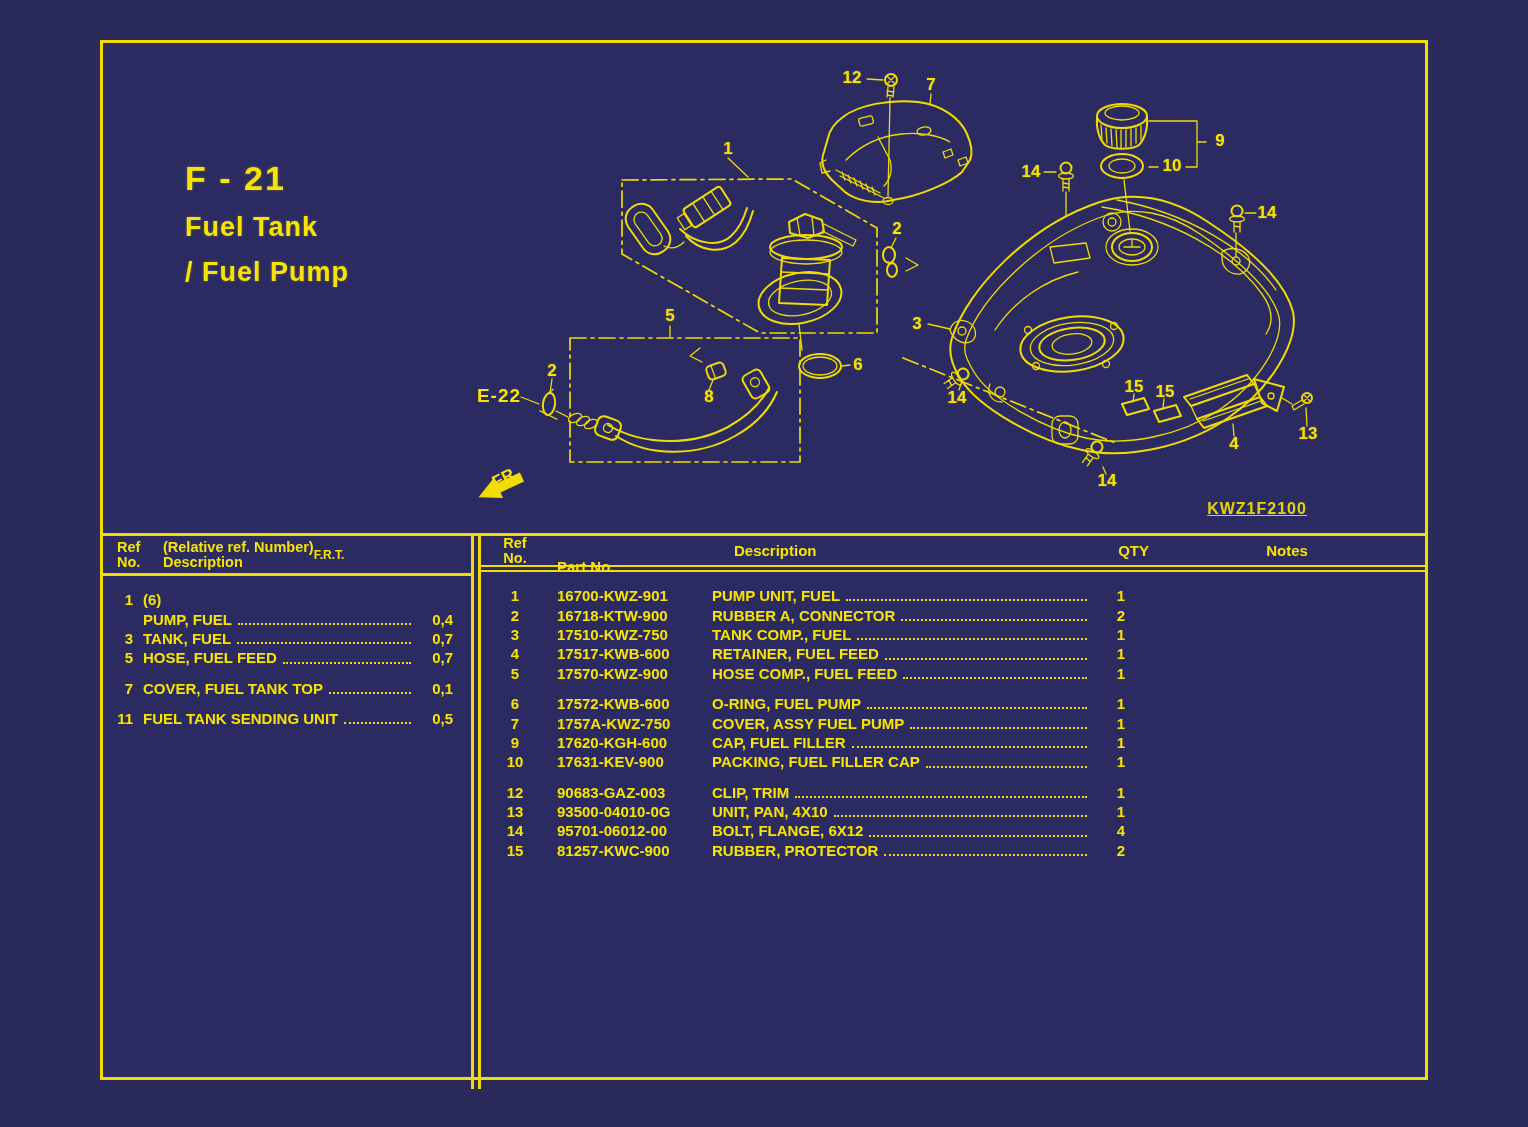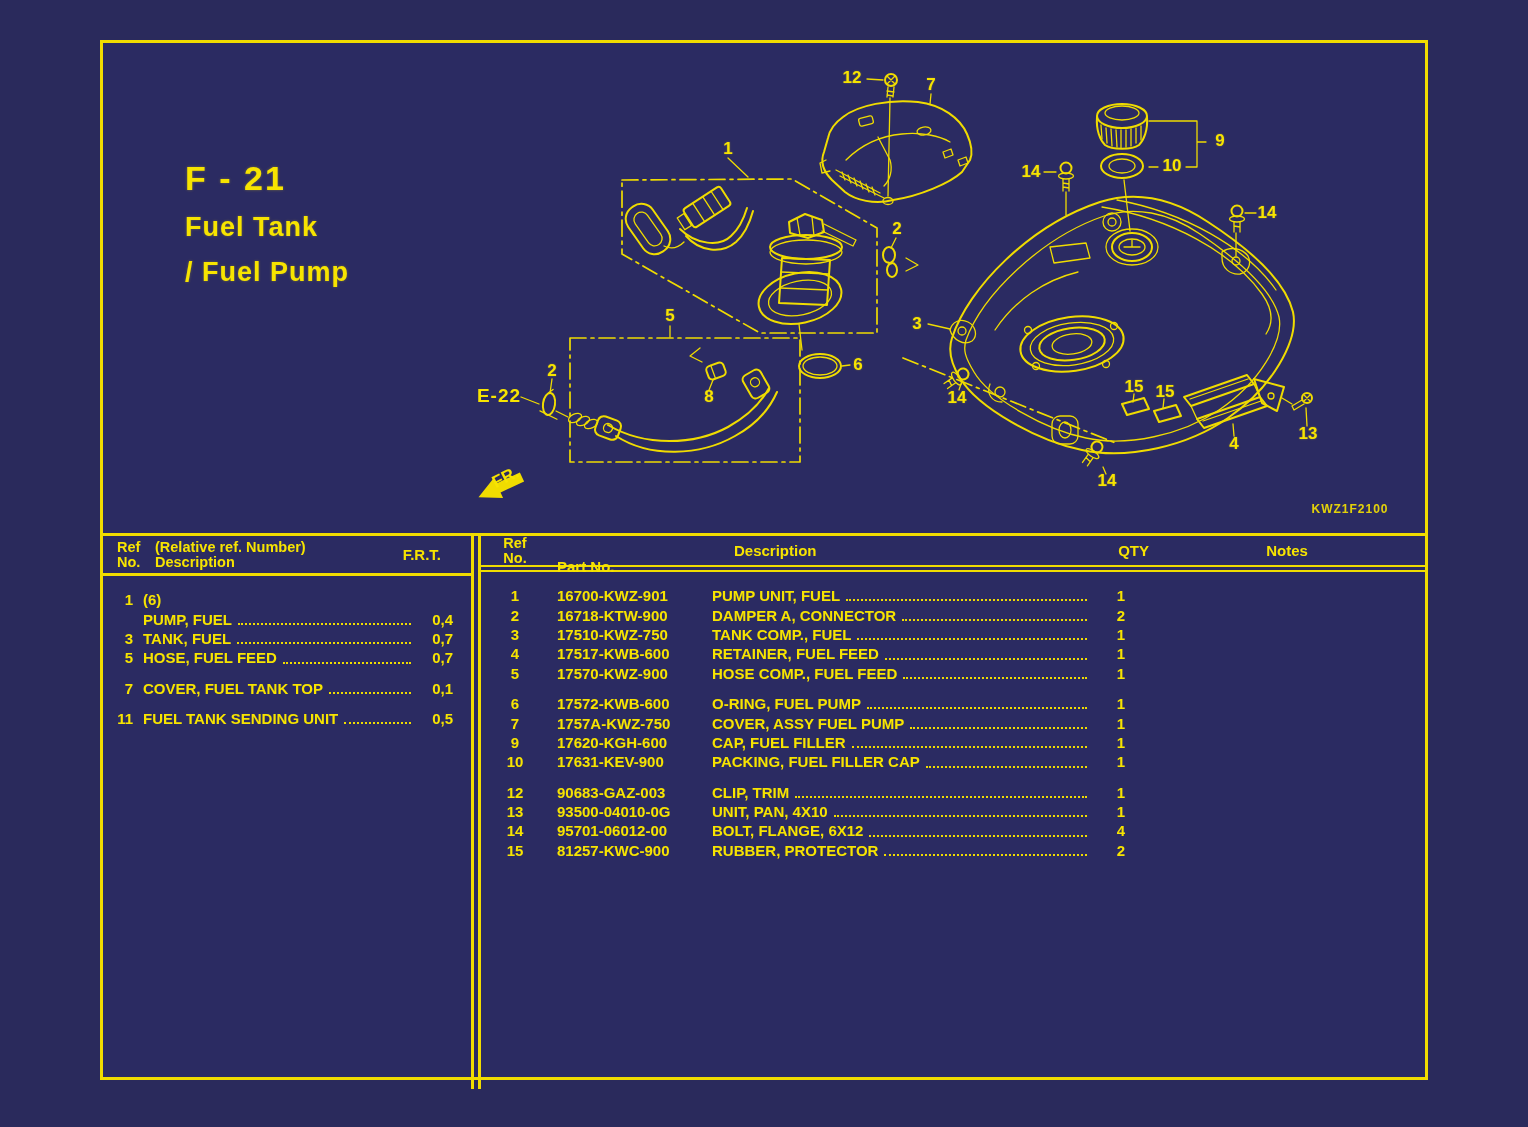--- a/index.html
+++ b/index.html
@@ -22,33 +22,33 @@
   svg .thin{stroke-width:1.3;}
   svg .dashdot{stroke-dasharray:16 5 3 5; stroke-width:1.7;}
   svg .solidfill{fill:var(--yl); stroke:none;}
   svg text{fill:var(--tx); stroke:none; font-family:"Liberation Sans",sans-serif; font-weight:bold; font-size:17px;}
   .callout-layer{position:absolute; left:0; top:0; width:1322px; height:490px;}
   .callout{
     position:absolute; transform:translate(-50%,-50%);
     font-size:17px; color:var(--tx); text-shadow:0 0 2px rgba(255,230,0,.35); white-space:nowrap;
   }
   .e22{position:absolute; left:396px; top:353px; transform:translate(-50%,-50%); font-size:19px; letter-spacing:1px;}
-  .diagram-code{position:absolute; left:1247px; top:466px; transform:translate(-50%,-50%); font-size:12px; letter-spacing:1px; opacity:.9;}
+  .diagram-code{position:absolute; left:1154px; top:466px; transform:translate(-50%,-50%); font-size:16px; letter-spacing:1px; opacity:.9;text-decoration:underline;}
   .tables{
     position:absolute; left:0; top:490px; width:1322px; height:556px;
     border-top:3px solid var(--yl); display:flex; font-size:15px;
   }
   .ltable{width:371px; margin-right:4px; border-right:3px solid var(--yl); display:flex; flex-direction:column;}
   .rtable{flex:1; border-left:3px solid var(--yl); display:flex; flex-direction:column;}
   .lhead{height:40px; border-bottom:3px solid var(--yl); display:flex; align-items:center;}
   .rhead{height:36px; border-bottom:7px double var(--yl); display:flex; align-items:center;}
   .hstack{line-height:15px; font-size:14.5px;}
   .lhead .h-ref{margin-left:14px; width:36px;}
-  .lhead .h-desc{margin-left:2px;}
-  .lhead .h-frt{flex:1; text-align:right; padding-right:30px; font-size:15px;}
+  .lhead .h-desc{margin-left:10px;}
+  .lhead .h-frt{flex:1; text-align:left; padding-right:0; font-size:12px;}
   .rhead .h-ref{margin-left:14px; width:40px; text-align:center;}
   .rhead .h-part{margin-left:22px; width:155px;margin-top:31px;}
   .rhead .h-desc{margin-left:22px; flex:1;}
   .rhead .h-qty{width:56px; text-align:right;}
   .rhead .h-notes{width:276px; text-align:center;}
   .tbody{padding-top:14px; display:flex; flex-direction:column;}
   .trow{display:flex; align-items:center; height:19.4px; white-space:nowrap;}
   .trow.gap{margin-top:11px;}
   .trow .dots{flex:1; align-self:flex-end; border-bottom:2px dotted var(--yl); margin:0 6px 4px 6px; min-width:12px;}
   .ltable .c-ref{margin-left:14px; width:16px; text-align:right;}
@@ -371,21 +371,21 @@
             <span class="c-ref">1</span>
             <span class="c-part">16700-KWZ-901</span>
             <span class="c-desc">PUMP UNIT, FUEL</span>
             <span class="dots"></span>
             <span class="c-qty">1</span>
             <span class="c-notes"></span>
           </div>
           <div class="trow">
             <span class="c-ref">2</span>
             <span class="c-part">16718-KTW-900</span>
-            <span class="c-desc">DAMPER A, CONNECTOR</span>
+            <span class="c-desc">RUBBER A, CONNECTOR</span>
             <span class="dots"></span>
             <span class="c-qty">2</span>
             <span class="c-notes"></span>
           </div>
           <div class="trow">
             <span class="c-ref">3</span>
             <span class="c-part">17510-KWZ-750</span>
             <span class="c-desc">TANK COMP., FUEL</span>
             <span class="dots"></span>
             <span class="c-qty">1</span>

